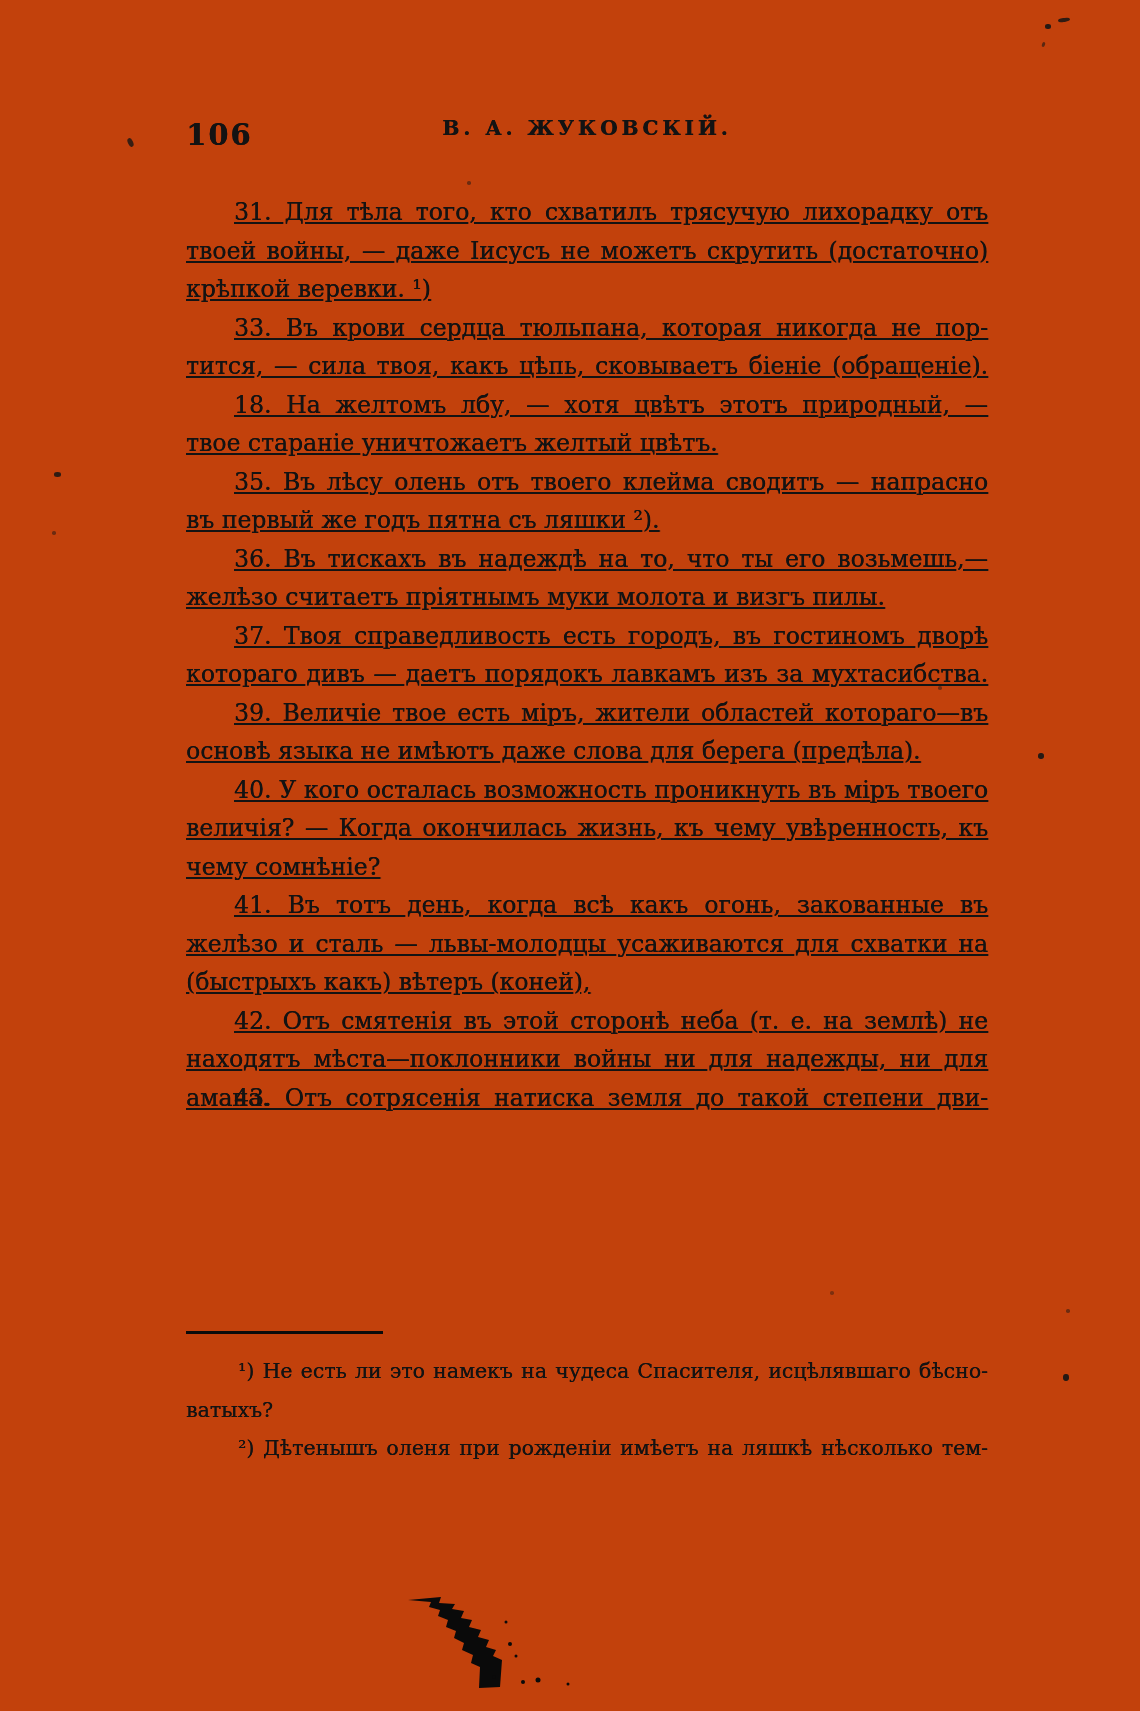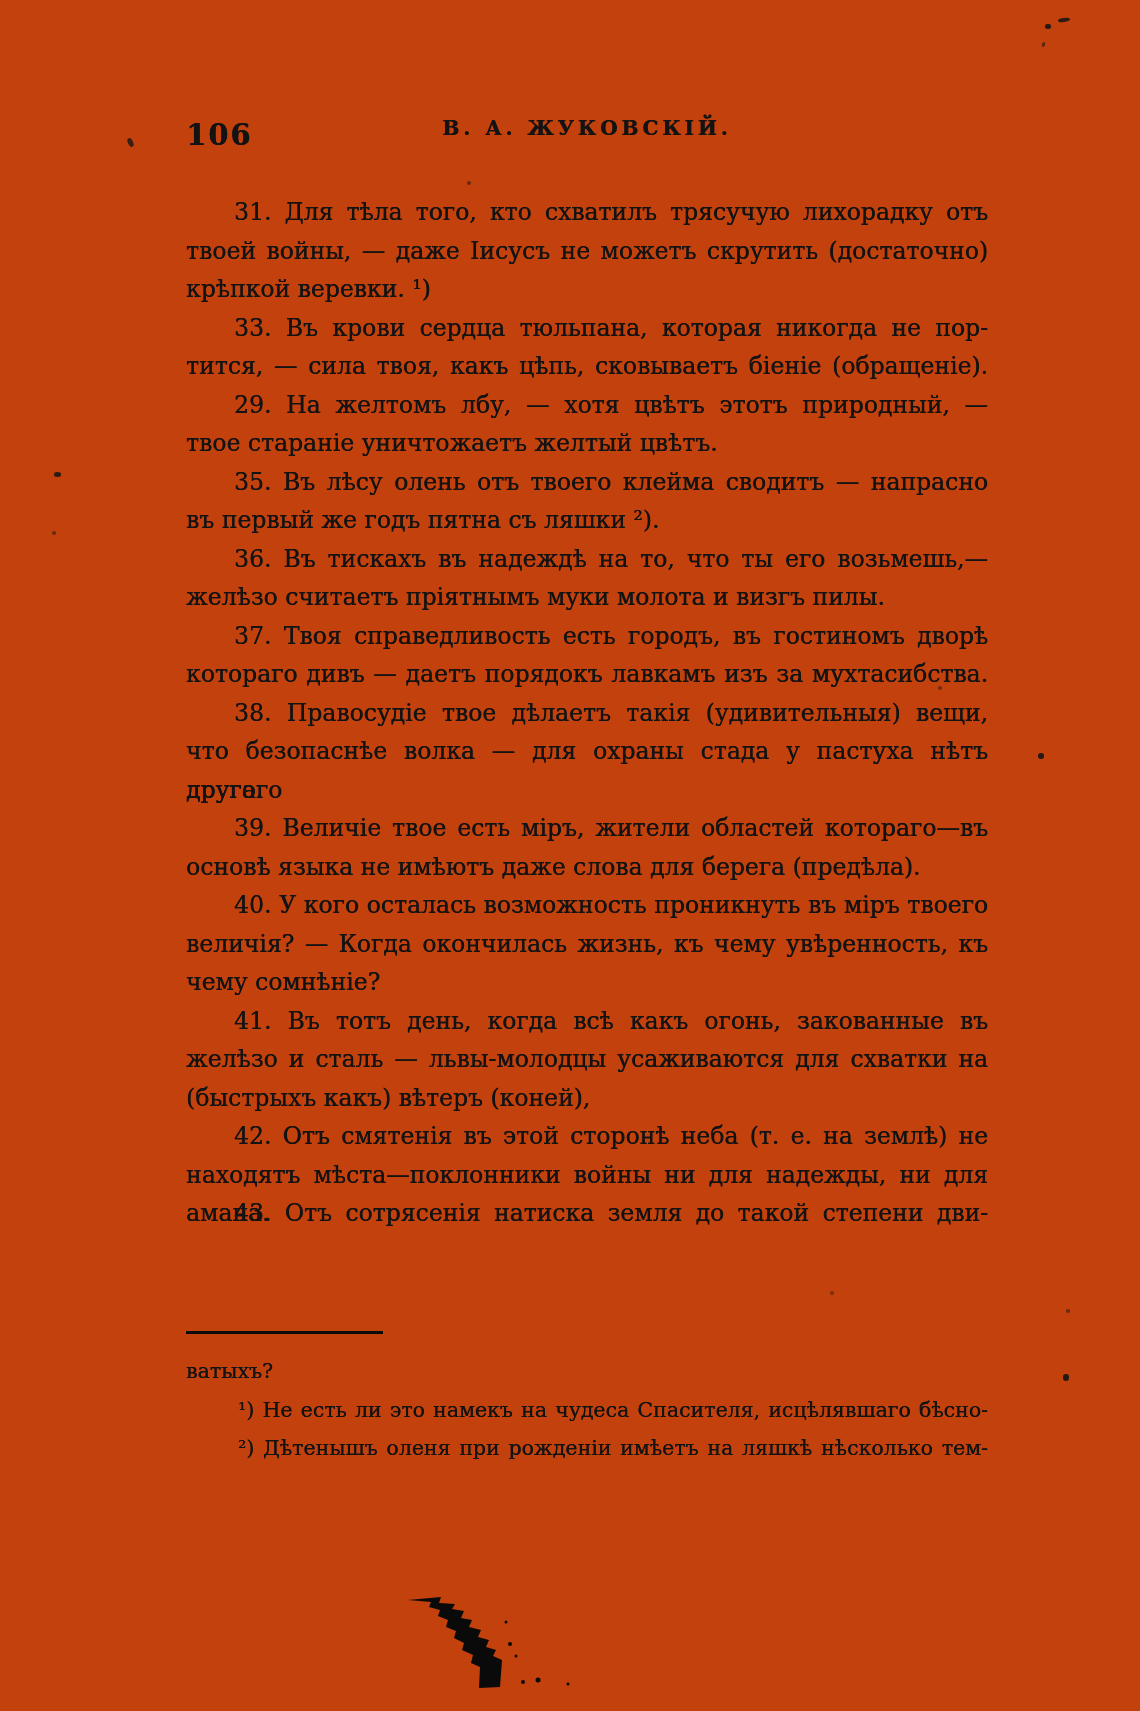--- a/index.html
+++ b/index.html
@@ -12,21 +12,21 @@
     position:absolute;left:186px;top:118px;font-size:29px;font-weight:bold;
     letter-spacing:2px;text-shadow:.4px 0 currentColor;
   }
   .runtitle{
     position:absolute;left:186px;top:116px;width:802px;text-align:center;
     font-size:20px;font-weight:bold;letter-spacing:4px;
     text-shadow:.4px 0 currentColor;
   }
   .bodytext{
     position:absolute;left:186px;top:193px;width:802px;
-    font-size:23.5px;text-shadow:.35px 0 currentColor;
+    font-size:23.5px;text-shadow:.35px 0 currentColor;text-decoration:underline;
   }
   .bodytext .tline{height:38.5px;line-height:38.5px;}
   .tline{white-space:normal;}
   .just{text-align:justify;text-align-last:justify;}
   .ind{text-indent:48px;}
   .fnsep{position:absolute;left:186px;top:1331px;width:197px;height:3px;background:#0b0b0b;}
   .fnotes{
     position:absolute;left:186px;top:1352px;width:802px;
     font-size:20.5px;text-shadow:.3px 0 currentColor;
   }
@@ -50,39 +50,34 @@
         <div class="tline just">твоей войны, — даже Іисусъ не можетъ скрутить (достаточно)</div>
         <div class="tline">крѣпкой веревки. ¹)</div>
       </div>
       <div>
       </div>
       <div>
         <div class="tline just ind">33. Въ крови сердца тюльпана, которая никогда не пор-</div>
         <div class="tline just">тится, — сила твоя, какъ цѣпь, сковываетъ біеніе (обращеніе).</div>
       </div>
       <div>
-        <div class="tline just ind">29. На желтомъ лбу, — хотя цвѣтъ этотъ природный, —</div>
+        <div class="tline just ind">18. На желтомъ лбу, — хотя цвѣтъ этотъ природный, —</div>
         <div class="tline">твое стараніе уничтожаетъ желтый цвѣтъ.</div>
       </div>
       <div>
         <div class="tline just ind">35. Въ лѣсу олень отъ твоего клейма сводитъ — напрасно</div>
         <div class="tline">въ первый же годъ пятна съ ляшки ²).</div>
       </div>
       <div>
         <div class="tline just ind">36. Въ тискахъ въ надеждѣ на то, что ты его возьмешь,—</div>
         <div class="tline">желѣзо считаетъ пріятнымъ муки молота и визгъ пилы.</div>
       </div>
       <div>
         <div class="tline just ind">37. Твоя справедливость есть городъ, въ гостиномъ дворѣ</div>
         <div class="tline just">котораго дивъ — даетъ порядокъ лавкамъ изъ за мухтасибства.</div>
-      </div>
-      <div>
-        <div class="tline just ind">38. Правосудіе твое дѣлаетъ такія (удивительныя) вещи,</div>
-        <div class="tline just">что безопаснѣе волка — для охраны стада у пастуха нѣтъ другого</div>
-        <div class="tline">друга.</div>
       </div>
       <div>
         <div class="tline just ind">39. Величіе твое есть міръ, жители областей котораго—въ</div>
         <div class="tline">основѣ языка не имѣютъ даже слова для берега (предѣла).</div>
       </div>
       <div>
         <div class="tline just ind">40. У кого осталась возможность проникнуть въ міръ твоего</div>
         <div class="tline just">величія? — Когда окончилась жизнь, къ чему увѣренность, къ</div>
         <div class="tline">чему сомнѣніе?</div>
       </div>
@@ -96,22 +91,22 @@
         <div class="tline just">находятъ мѣста—поклонники войны ни для надежды, ни для амана.</div>
       </div>
       <div>
         <div class="tline just ind">43. Отъ сотрясенія натиска земля до такой степени дви-</div>
       </div>
     </div>
 
   <div class="fnsep"></div>
   <div class="fnotes" id="footnotes">
       <div>
+        <div class="tline just ind">¹) Не есть ли это намекъ на чудеса Спасителя, исцѣлявшаго бѣсно-</div>
         <div class="tline">ватыхъ?</div>
-        <div class="tline just ind">¹) Не есть ли это намекъ на чудеса Спасителя, исцѣлявшаго бѣсно-</div>
       </div>
       <div>
         <div class="tline just ind">²) Дѣтенышъ оленя при рожденіи имѣетъ на ляшкѣ нѣсколько тем-</div>
       </div>
     </div>
 
   <svg class="stain" viewBox="0 0 190 110" aria-hidden="true">
     <path fill="#0a0a0a" d="M10 8 L43 5 L41 11 L57 12 L54 17 L66 19 L63 26 L74 28 L71 35 L83 38 L80 45 L91 48 L88 55 L98 58 L95 64 L104 68 L102 95 L81 96 L82 75 L73 71 L75 63 L64 58 L66 51 L56 46 L58 39 L48 35 L50 28 L40 24 L42 18 L31 15 L33 10 Z"></path>
     <circle cx="108" cy="30" r="1.5" fill="#0a0a0a"></circle>
     <circle cx="112" cy="52" r="2" fill="#0a0a0a"></circle>

